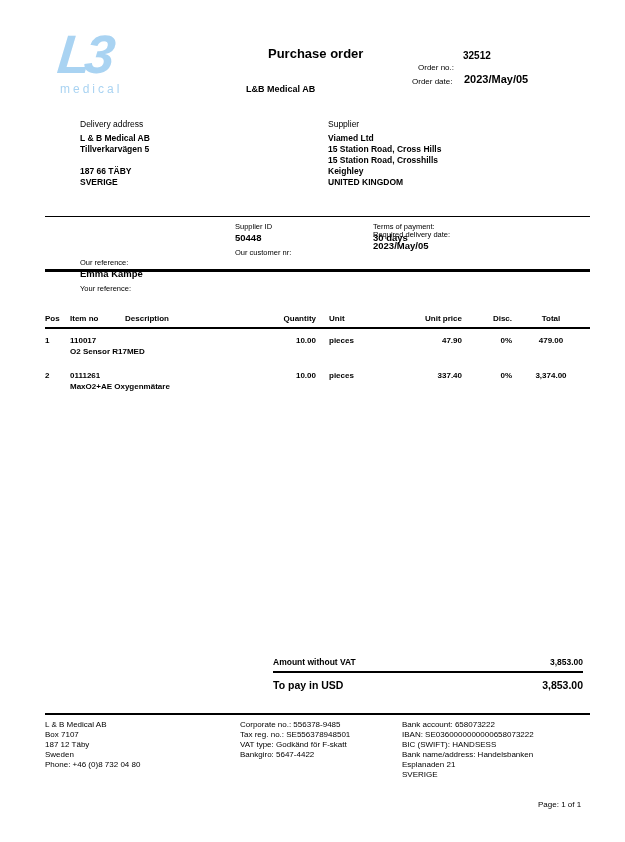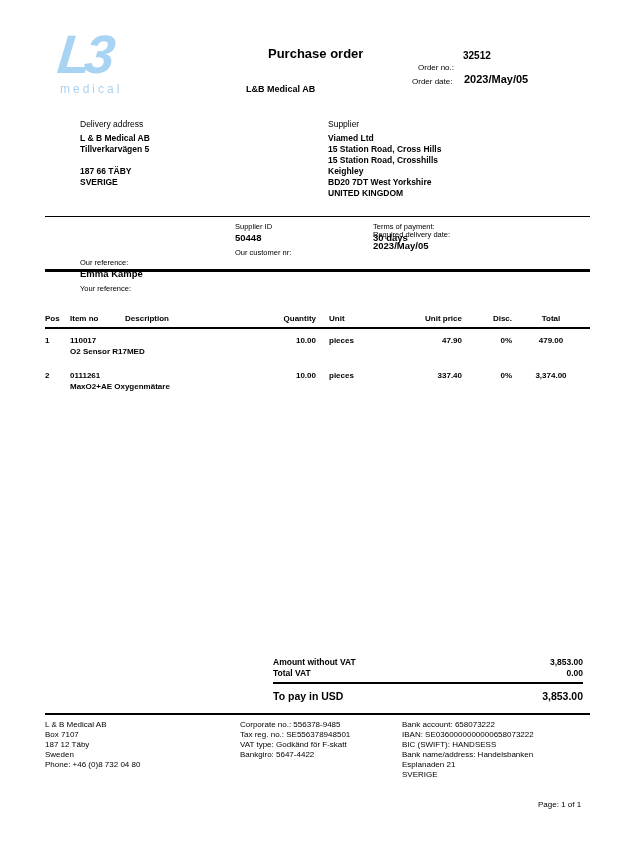--- a/index.html
+++ b/index.html
@@ -96,21 +96,20 @@
     <div class="addr-line">187 66 TÄBY</div>
     <div class="addr-line">SVERIGE</div>
   </div>
 
   <div class="addr-block addr-supplier">
     <div class="addr-label">Supplier</div>
     <div class="addr-line">Viamed Ltd</div>
     <div class="addr-line">15 Station Road, Cross Hills</div>
     <div class="addr-line">15 Station Road, Crosshills</div>
     <div class="addr-line">Keighley</div>
-    <div class="addr-line">BD20 7DT West Yorkshire</div>
     <div class="addr-line">UNITED KINGDOM</div>
   </div>
 
   <div class="rule rule-thin"></div>
   <div class="rule rule-thick-refs"></div>
 
   <div class="ref ref-1">
     <div>Our reference:</div>
     <div class="ref-value">Emma Kämpe</div>
   </div>
@@ -174,24 +173,20 @@
       </div>
       <div class="item-desc">MaxO2+AE Oxygenmätare</div>
     </div>
   </div>
 
   <div class="totals">
     <div class="tot-row">
       <span>Amount without VAT</span>
       <span>3,853.00</span>
     </div>
-    <div class="tot-row">
-      <span>Total VAT</span>
-      <span>0.00</span>
-    </div>
     <div class="tot-pay">
       <span>To pay in  USD</span>
       <span>3,853.00</span>
     </div>
   </div>
 
   <div class="rule rule-thick-footer"></div>
 
   <div class="foot-col foot-left">
     <div class="foot-line">L &amp; B Medical AB</div>

